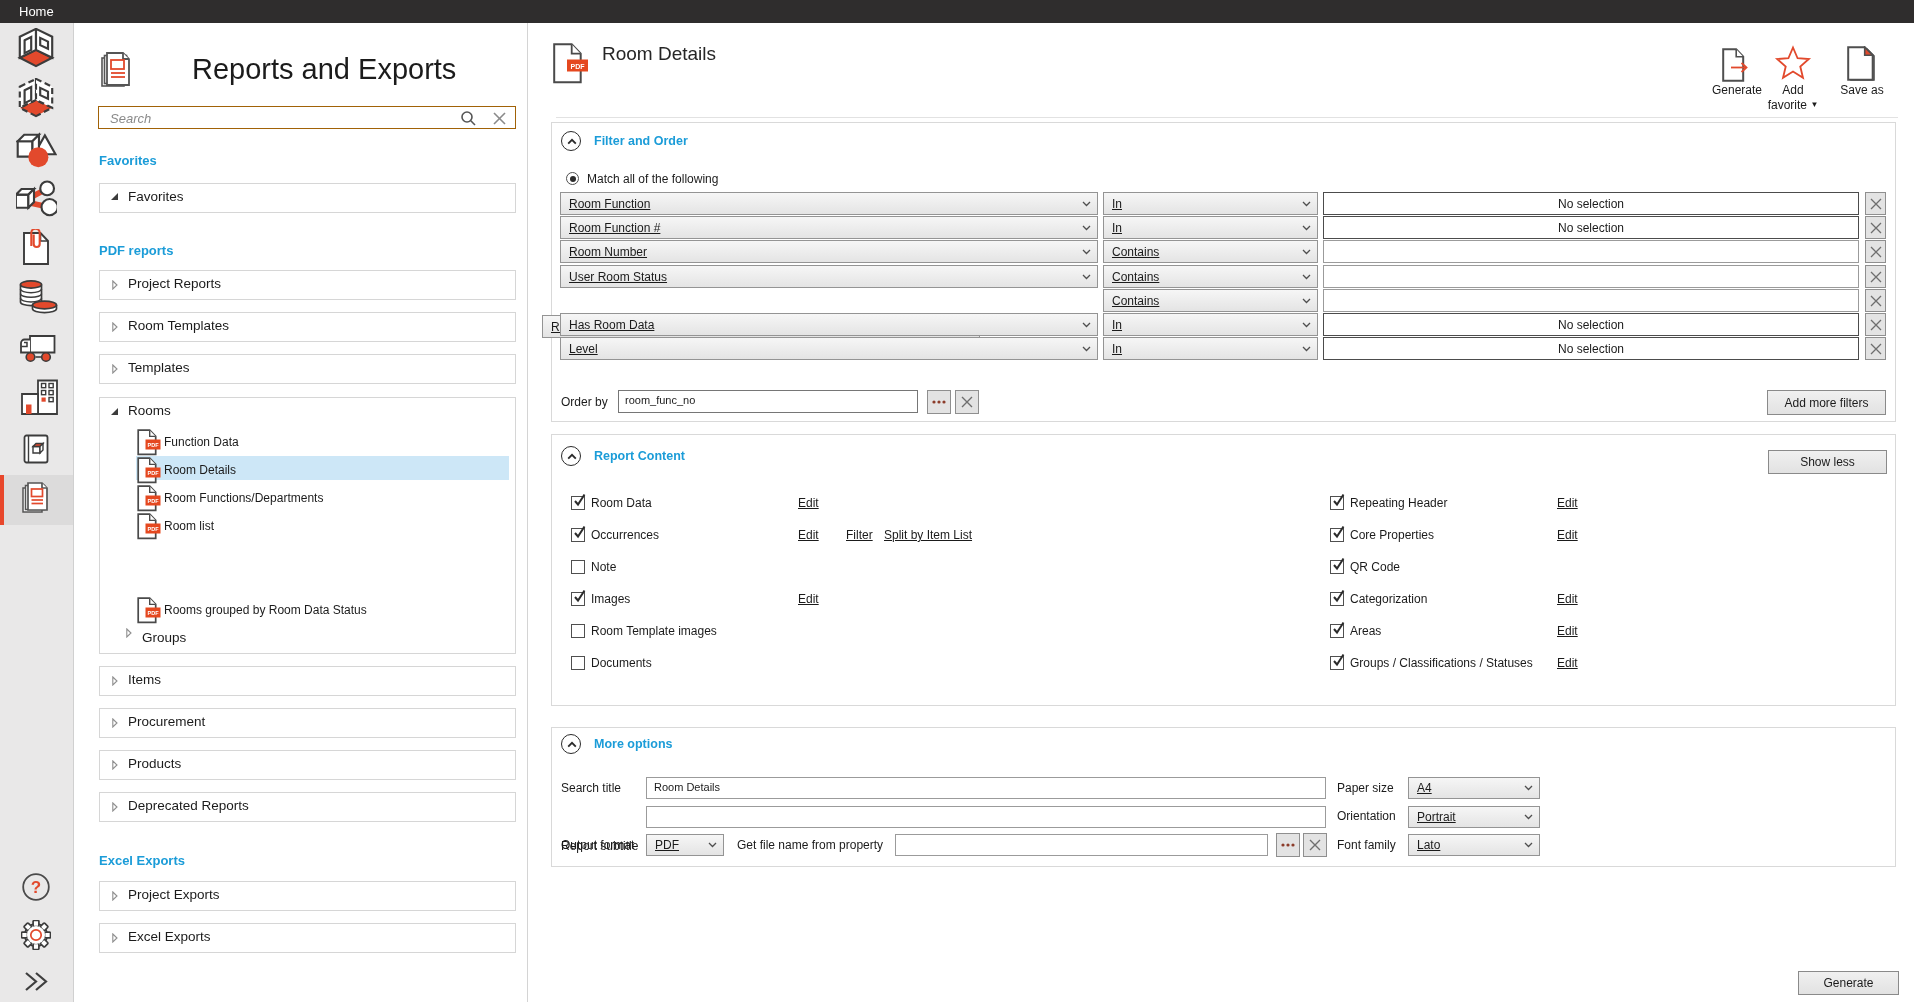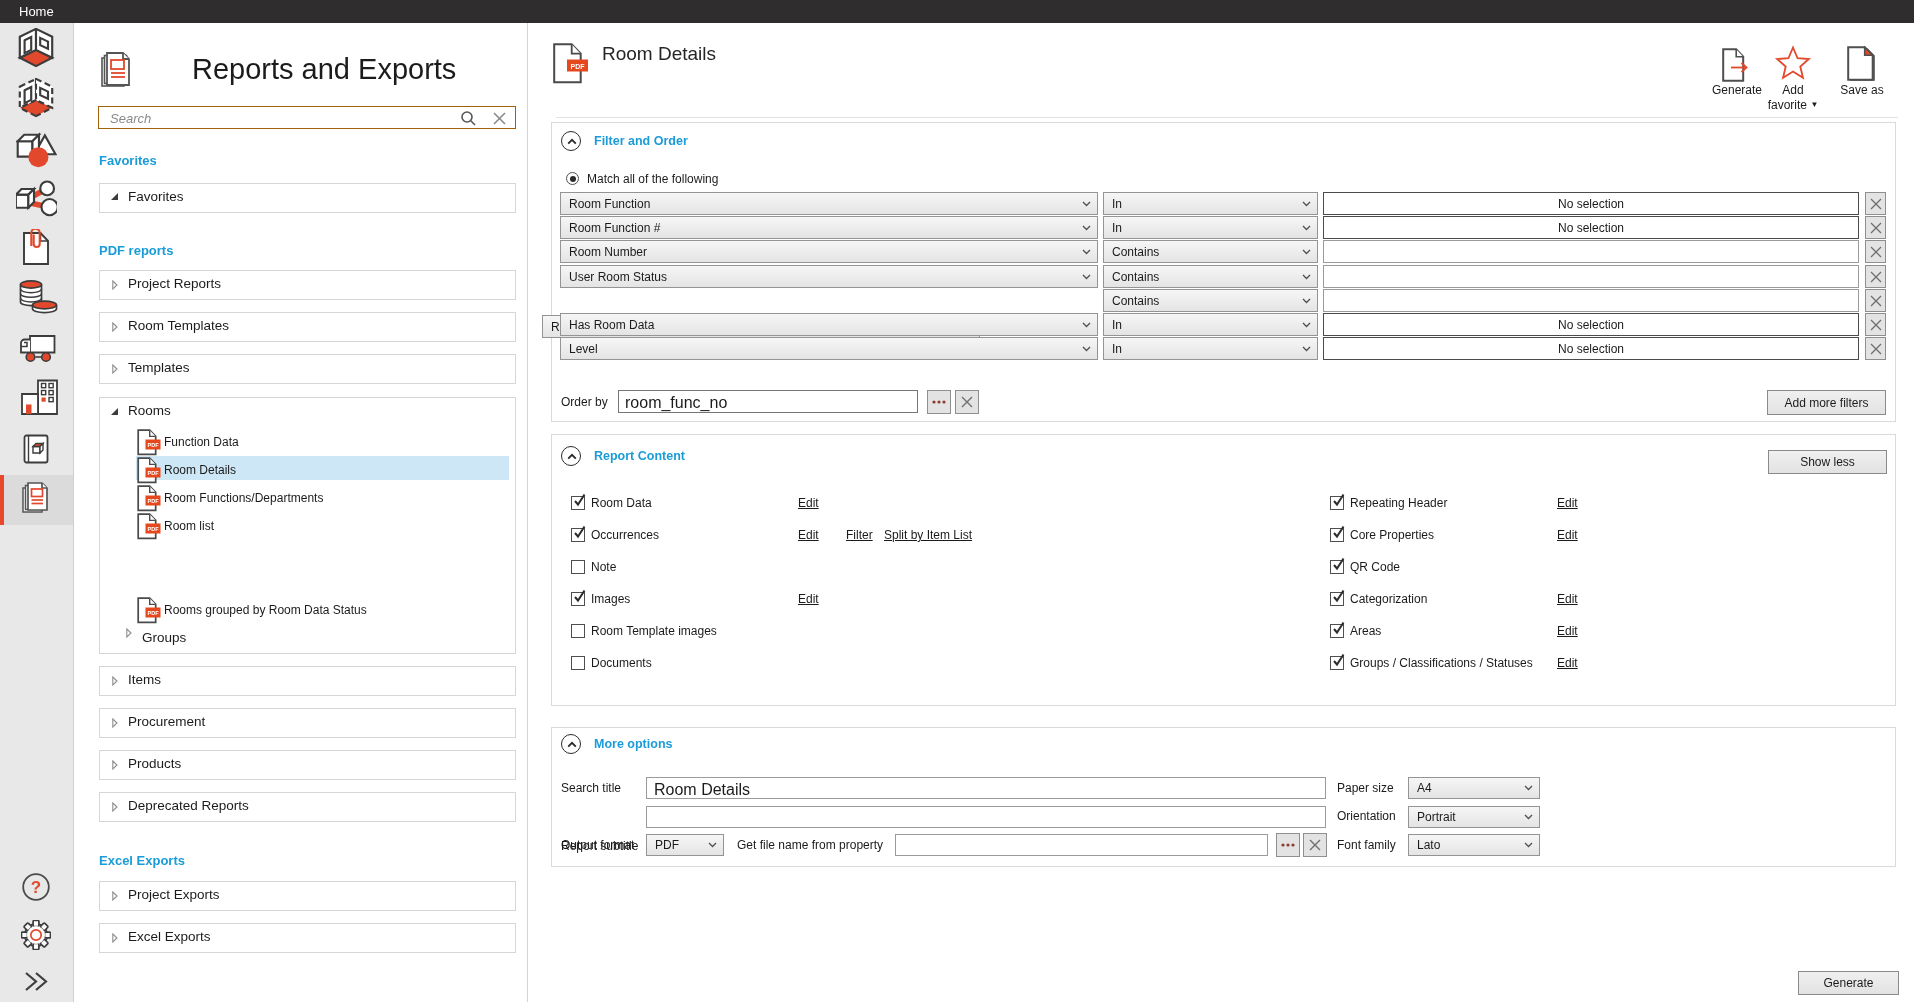--- a/index.html
+++ b/index.html
@@ -12,25 +12,25 @@
 #selbar { position:absolute; left:0; top:475px; width:4px; height:50px; background:#e8472b; }
 #leftpanel { position:absolute; left:75px; top:23px; width:452px; height:979px; background:#fff; }
 #vdivider { position:absolute; left:527px; top:23px; width:1px; height:979px; background:#d4d4d4; }
 #main { position:absolute; left:528px; top:23px; width:1386px; height:979px; background:#fff; }
 .blueh { position:absolute; color:#1b9cd8; font-weight:bold; font-size:13px; }
 .card { position:absolute; background:#fff; border:1px solid #d9d9d9; }
 .chevcirc { position:absolute; width:20px; height:20px; border:1.5px solid #2b2b2b; border-radius:50%; }
 .chevcirc svg { position:absolute; left:3px; top:3px; }
 .sectitle { position:absolute; color:#1b9cd8; font-weight:bold; font-size:12.5px; }
 .combo { position:absolute; background:linear-gradient(#f6f6f6,#e4e4e4); border:1px solid #949494; font-size:12px; }
-.combo .t { position:absolute; left:8px; top:50%; transform:translateY(-50%); white-space:nowrap; }
+.combo .t { position:absolute; left:8px; top:50%; transform:translateY(-50%); white-space:nowrap;text-decoration:underline; }
 .combo .ar { position:absolute; right:6px; top:50%; transform:translateY(-50%); font-size:9px; color:#444; }
 .vcombo { position:absolute; background:#fff; border:1px solid #4c4c4c; font-size:12px; text-align:center; }
 .vcombo .t { position:absolute; left:0; right:0; top:50%; transform:translateY(-50%); }
-.tinput { position:absolute; background:#fff; border:1px solid #9b9b9b; font-size:16px; }
+.tinput { position:absolute; background:#fff; border:1px solid #9b9b9b; font-size:11px; }
 .xbtn { position:absolute; background:#e3e3e3; border:1px solid #8f8f8f; }
 .xbtn svg, .dotbtn svg { position:absolute; left:50%; top:50%; transform:translate(-50%,-50%); }
 .dotbtn { position:absolute; background:#e3e3e3; border:1px solid #8f8f8f; }
 .btn { position:absolute; background:linear-gradient(#f0f0f0,#e2e2e2); border:1px solid #8a8a8a; font-size:12px; text-align:center; color:#1b1b1b; }
 .btn span { position:absolute; left:0; right:0; top:50%; transform:translateY(-50%); }
 .lbl { position:absolute; font-size:12px; white-space:nowrap; }
 .cb { position:absolute; width:14px; height:14px; border:1.5px solid #4f4f4f; background:#fff; }
 .cb svg { position:absolute; left:0px; top:-4px; overflow:visible; }
 .link { position:absolute; font-size:12px; text-decoration:underline; color:#1b1b1b; white-space:nowrap; }
 .treecard { position:absolute; left:99px; width:417px; height:30px; border:1px solid #d6d6d6; background:#fff; }

